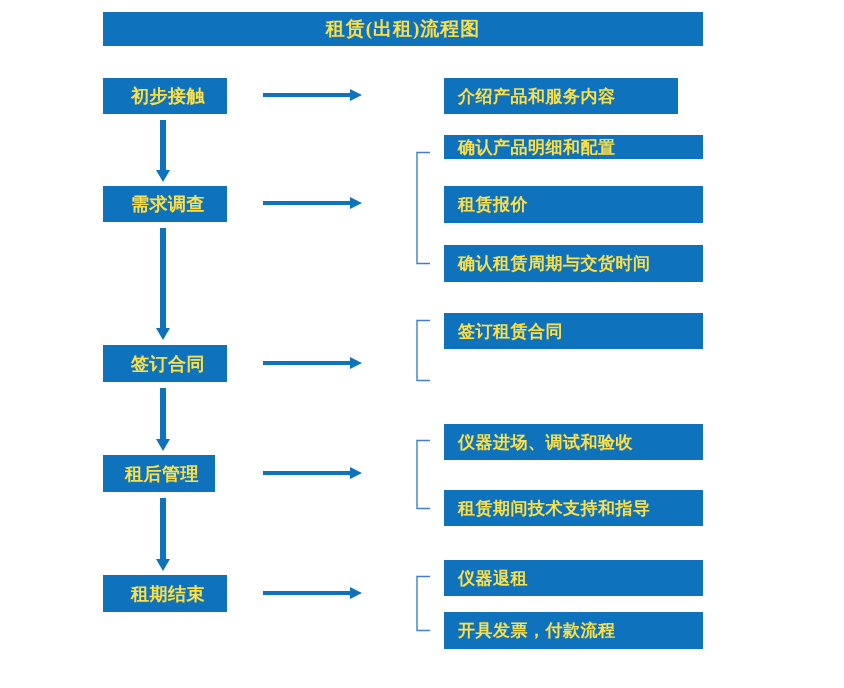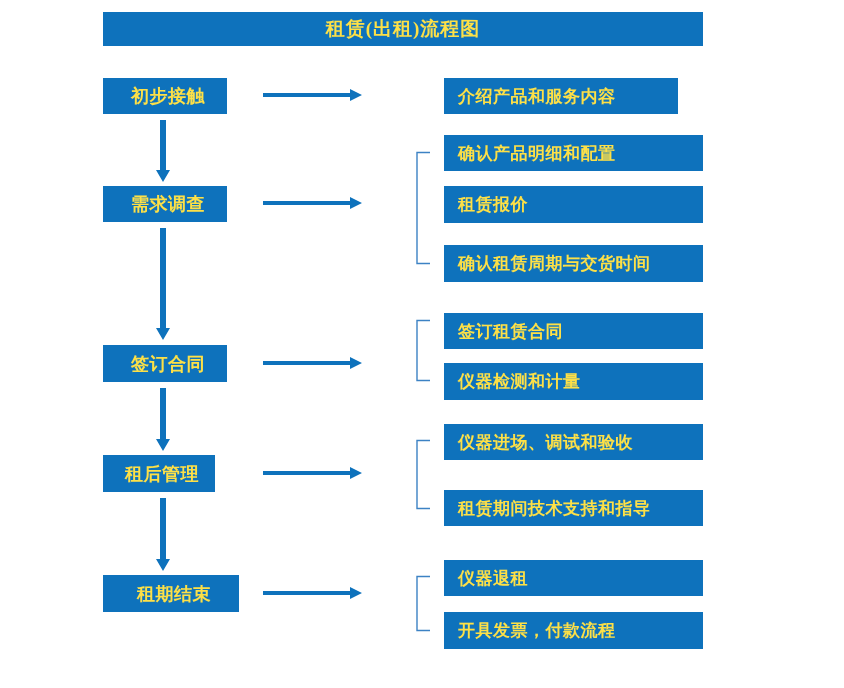--- a/index.html
+++ b/index.html
@@ -69,30 +69,29 @@
   svg { display: block; overflow: visible; }
 </style>
 </head>
 <body>
 
 <div id="canvas">
     <div class="box title-box" style="left: 103px; top: 12px; width: 600px; height: 34px;">租赁(出租)流程图</div>
     <div class="box stage-box" style="left: 103px; top: 78px; width: 124px; height: 36px;">初步接触</div>
     <div class="box detail-box" style="left: 444px; top: 78px; width: 234px; height: 36px;">介绍产品和服务内容</div>
     <div class="box stage-box" style="left: 103px; top: 186px; width: 124px; height: 36px;">需求调查</div>
-    <div class="box detail-box" style="left: 444px; top: 135px; width: 259px; height: 36px;">确认产品明细和配置</div>
+    <div class="box detail-box" style="left: 444px; top: 135px; width: 259px; height: 24px;">确认产品明细和配置</div>
     <div class="box detail-box" style="left: 444px; top: 186px; width: 259px; height: 37px;">租赁报价</div>
     <div class="box detail-box" style="left: 444px; top: 245px; width: 259px; height: 37px;">确认租赁周期与交货时间</div>
     <div class="box stage-box" style="left: 103px; top: 345px; width: 124px; height: 37px;">签订合同</div>
     <div class="box detail-box" style="left: 444px; top: 313px; width: 259px; height: 36px;">签订租赁合同</div>
-    <div class="box detail-box" style="left: 444px; top: 363px; width: 259px; height: 37px;">仪器检测和计量</div>
     <div class="box stage-box" style="left: 103px; top: 455px; width: 112px; height: 37px;">租后管理</div>
     <div class="box detail-box" style="left: 444px; top: 424px; width: 259px; height: 36px;">仪器进场、调试和验收</div>
     <div class="box detail-box" style="left: 444px; top: 490px; width: 259px; height: 36px;">租赁期间技术支持和指导</div>
-    <div class="box stage-box" style="left: 103px; top: 575px; width: 136px; height: 37px;">租期结束</div>
+    <div class="box stage-box" style="left: 103px; top: 575px; width: 124px; height: 37px;">租期结束</div>
     <div class="box detail-box" style="left: 444px; top: 560px; width: 259px; height: 36px;">仪器退租</div>
     <div class="box detail-box" style="left: 444px; top: 612px; width: 259px; height: 37px;">开具发票，付款流程</div>
     <div class="arrow-h" style="left: 263px; top: 87px;">
       <svg width="100" height="16" viewBox="0 0 100 16">
         <path d="M0 6 L87 6 L87 2 L99 8 L87 14 L87 10 L0 10 Z" fill="#0E72BC"></path>
       </svg>
     </div>
     <div class="arrow-h" style="left: 263px; top: 195px;">
       <svg width="100" height="16" viewBox="0 0 100 16">
         <path d="M0 6 L87 6 L87 2 L99 8 L87 14 L87 10 L0 10 Z" fill="#0E72BC"></path>

